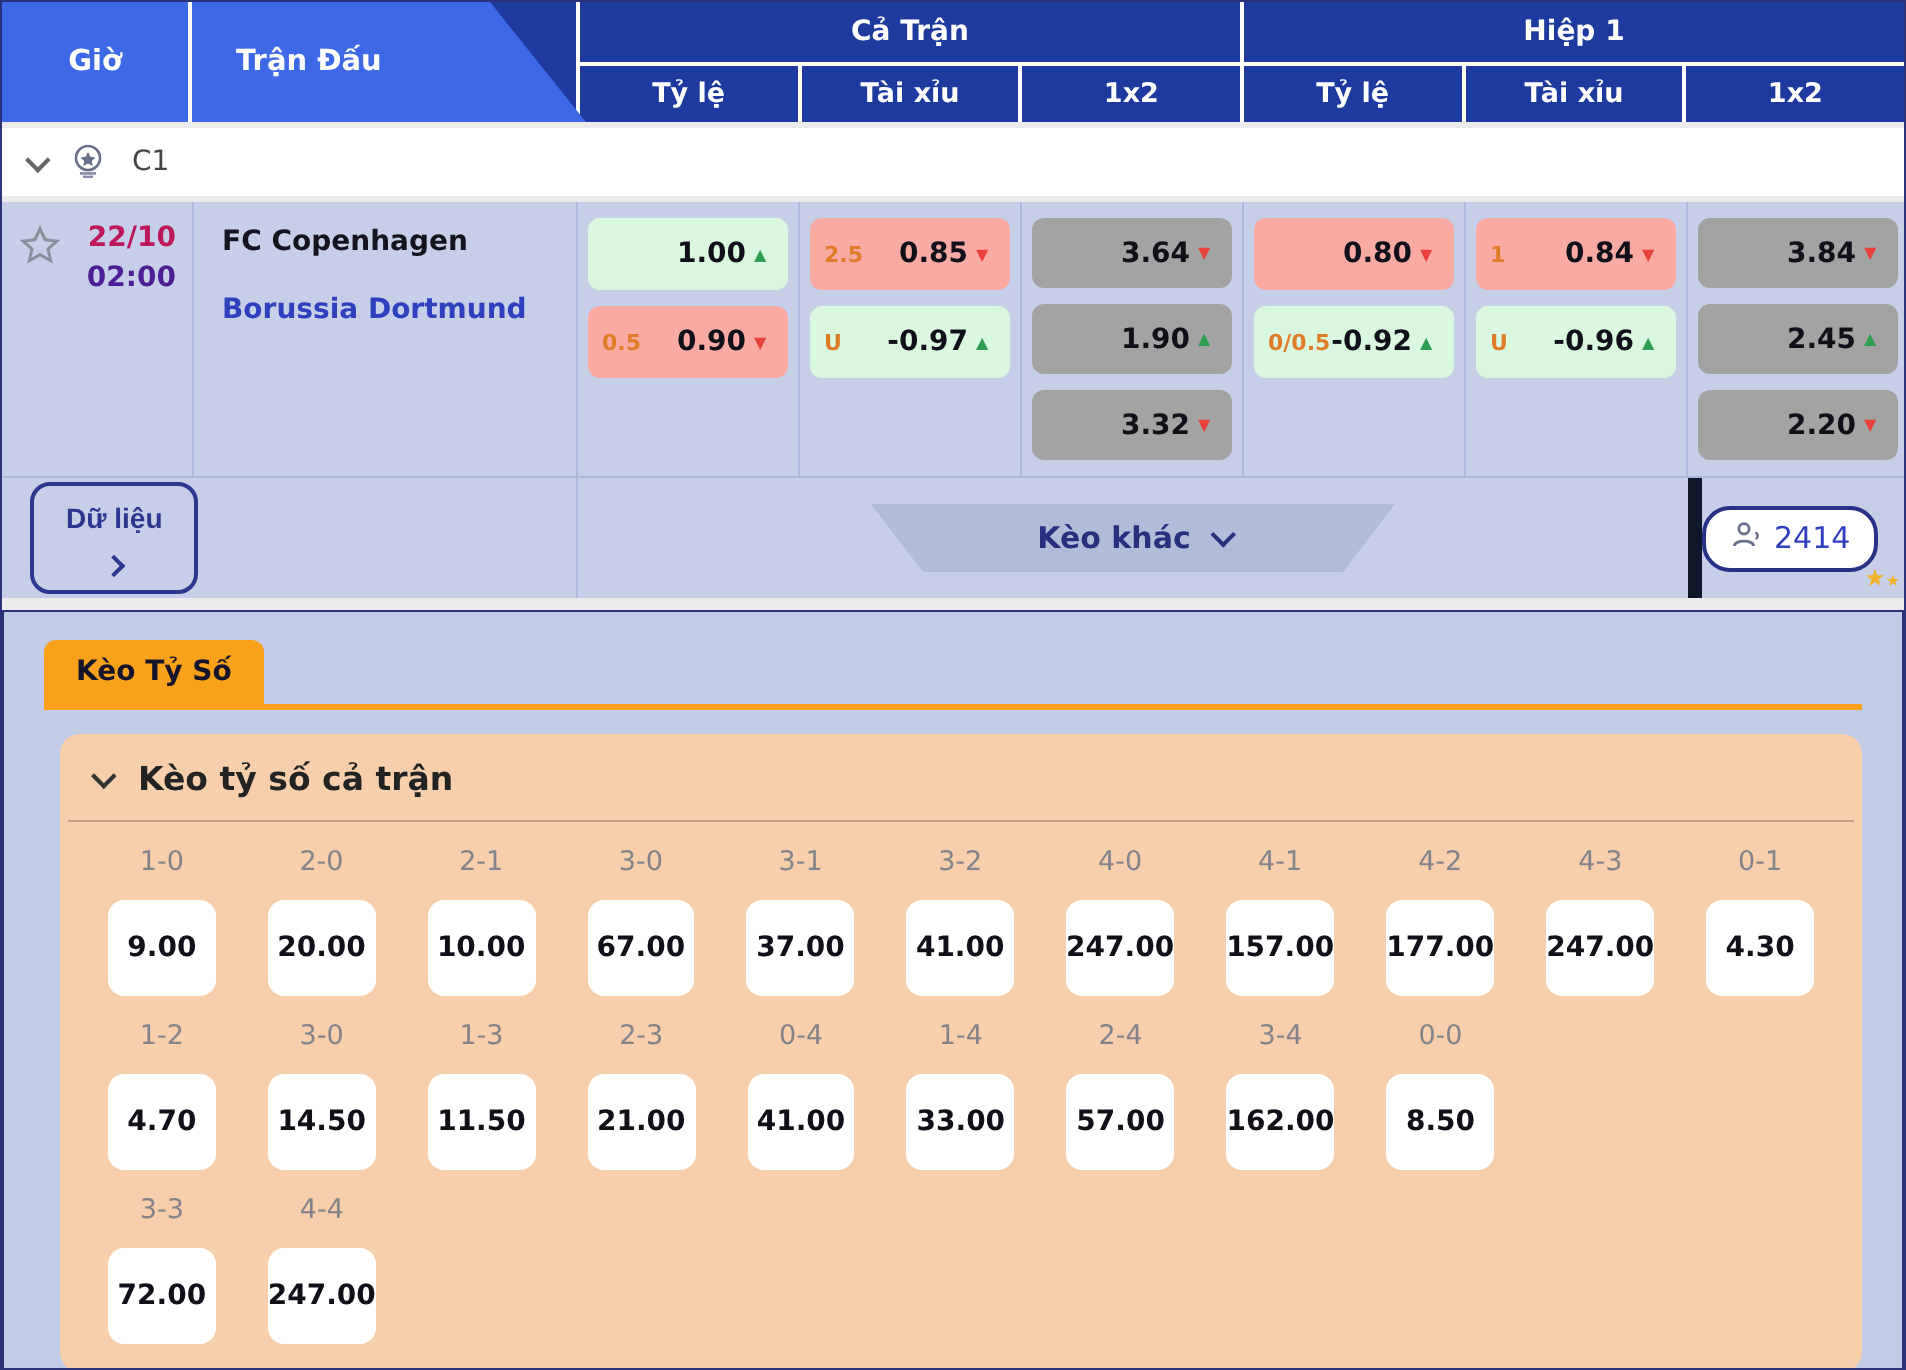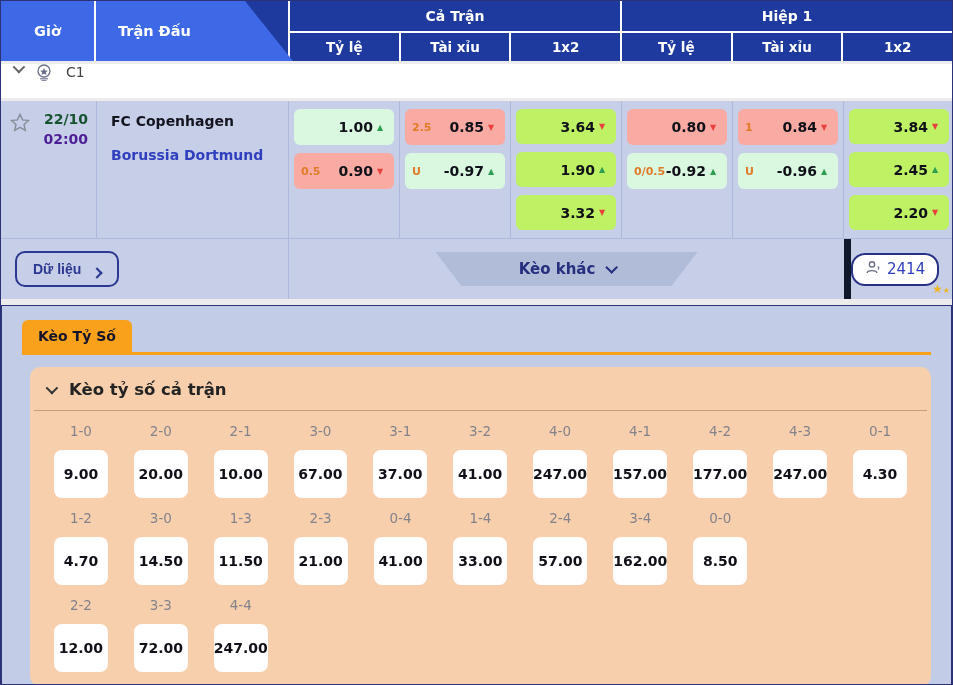--- a/index.html
+++ b/index.html
@@ -33,59 +33,59 @@
     position:absolute; left:0; top:0; width:292px; height:60px;
     background:#3d68e6; display:flex; align-items:stretch;
     clip-path:polygon(0 0, calc(100% - 48px) 0, 100% 100%, 0 100%);
   }
   .tab-time { width:95px; display:flex; align-items:center; justify-content:center; border-right:2px solid #fff; font-size:14.5px; }
   .tab-match { flex:1; display:flex; align-items:center; padding-left:22px; font-size:14.5px; }
 
   
   .league-row {
     margin-top:3px; height:34px; flex:0 0 34px; background:#fff;
-    display:flex; padding:0 12px; gap:14px;
+    display:flex; align-items:center; padding:0 12px; gap:14px;
     color:#444; font-size:14px;
   }
   .chev { width:9px; height:9px; border-right:2px solid #666; border-bottom:2px solid #666; transform:rotate(45deg) translateY(-2px); display:inline-block; }
   .league-logo svg { display:block; }
 
   
   .match-table { margin-top:3px; background:#c6cee8; flex:0 0 198px; }
   .match-row { height:138px; display:flex; border-bottom:1px solid #aeb8da; }
   .col-time { width:95px; flex:0 0 95px; display:flex; padding:10px 8px 0 8px; gap:6px; }
   .fav-star { color:#8a8f9c; flex:0 0 auto; cursor:pointer; margin-top:1px; }
   .dt-wrap { flex:1; text-align:right; }
-  .m-date { font-weight:bold; color:#14532d; font-size:14px; }
+  .m-date { font-weight:bold; color:#be185d; font-size:14px; }
   .m-time { font-weight:bold; color:#4c1d95; font-size:14px; margin-top:4px; }
   .col-match { width:192px; flex:0 0 192px; border-left:1px solid #aeb8da; padding:12px 10px 0 14px; }
   .team-home { font-weight:bold; color:#141420; font-size:14px; }
   .team-away { font-weight:bold; color:#2f3fbe; font-size:14px; margin-top:18px; }
   .odds-col { width:111px; flex:0 0 111px; border-left:1px solid #aeb8da; padding:8px 5px; display:flex; flex-direction:column; gap:8px; }
   .odds-cell {
-    height:36px; border-radius:6px; background:#bef264;
+    height:36px; border-radius:6px; background:#a3a3a3;
     display:flex; align-items:center; padding:0 7px; cursor:pointer;
   }
   .odds-cell.tonegreen { background:#d9f8df; }
   .odds-cell.tonered   { background:#f9aba3; }
   .hc-label { font-size:11px; color:#e07b28; font-weight:bold; }
   .odds-val { margin-left:auto; font-weight:bold; color:#101018; font-size:14px; }
   .arrow { font-size:8px; margin-left:4px; width:10px; }
   .arrow.trup   { color:#2e9e53; }
   .arrow.trdown { color:#e8413c; }
   .arrow.trup::before   { content:"▲"; }
   .arrow.trdown::before { content:"▼"; }
 
   
   .action-row { height:60px; display:flex; align-items:center; }
   .act-left { width:287px; flex:0 0 287px; display:flex; align-items:center; padding-left:14px; height:100%; }
   .data-btn {
     border:2px solid #2b3790; border-radius:10px; background:transparent;
     color:#2b3790; font-weight:bold; font-size:14px; padding:8px 16px;
-    display:flex; align-items:flex-end; gap:12px; cursor:pointer;
+    display:flex; align-items:center; gap:12px; cursor:pointer;flex-direction:column;
   }
   .chev-right { width:8px; height:8px; border-right:2px solid #2b3790; border-top:2px solid #2b3790; transform:rotate(45deg); display:inline-block; }
   .act-mid { flex:1; height:100%; border-left:1px solid #aeb8da; display:flex; align-items:center; justify-content:center; }
   .more-odds {
     width:262px; height:34px; background:#b1bcd8; color:#27307e;
     font-weight:bold; font-size:15px; display:flex; align-items:center; justify-content:center; gap:10px;
     clip-path:polygon(0 0,100% 0,calc(100% - 26px) 100%,26px 100%); cursor:pointer;
   }
   .chev-dn-navy { width:9px; height:9px; border-right:2px solid #27307e; border-bottom:2px solid #27307e; transform:rotate(45deg) translateY(-3px); display:inline-block; }
   .act-right { width:108px; flex:0 0 108px; height:100%; border-left:7px solid #0f172a; display:flex; align-items:center; justify-content:flex-start; position:relative; }
@@ -391,24 +391,20 @@
             <div class="score-val">162.00</div>
           </div>
         <div class="score-cell">
             <div class="score-label">0-0</div>
             <div class="score-val">8.50</div>
           </div>
       </div>
 
       <div class="score-grid">
         <div class="score-cell">
-            <div class="score-label">2-2</div>
-            <div class="score-val">12.00</div>
-          </div>
-        <div class="score-cell">
             <div class="score-label">3-3</div>
             <div class="score-val">72.00</div>
           </div>
         <div class="score-cell">
             <div class="score-label">4-4</div>
             <div class="score-val">247.00</div>
           </div>
       </div>
     </div>
   </div>

